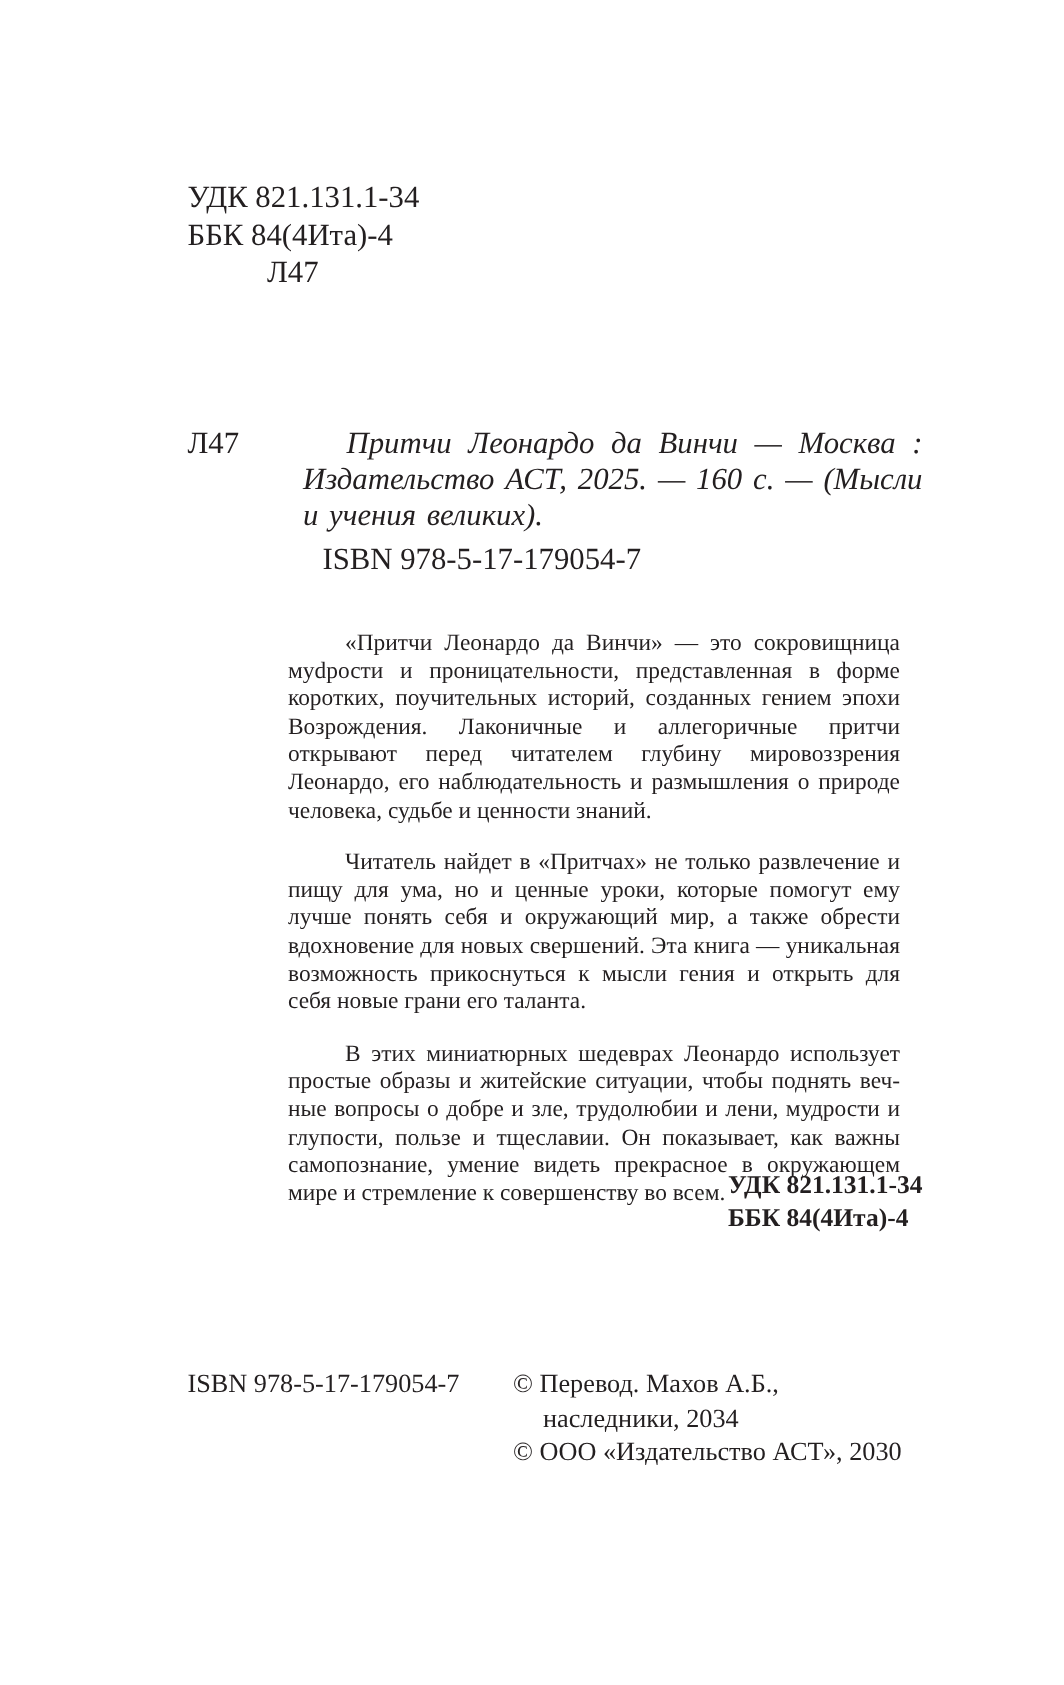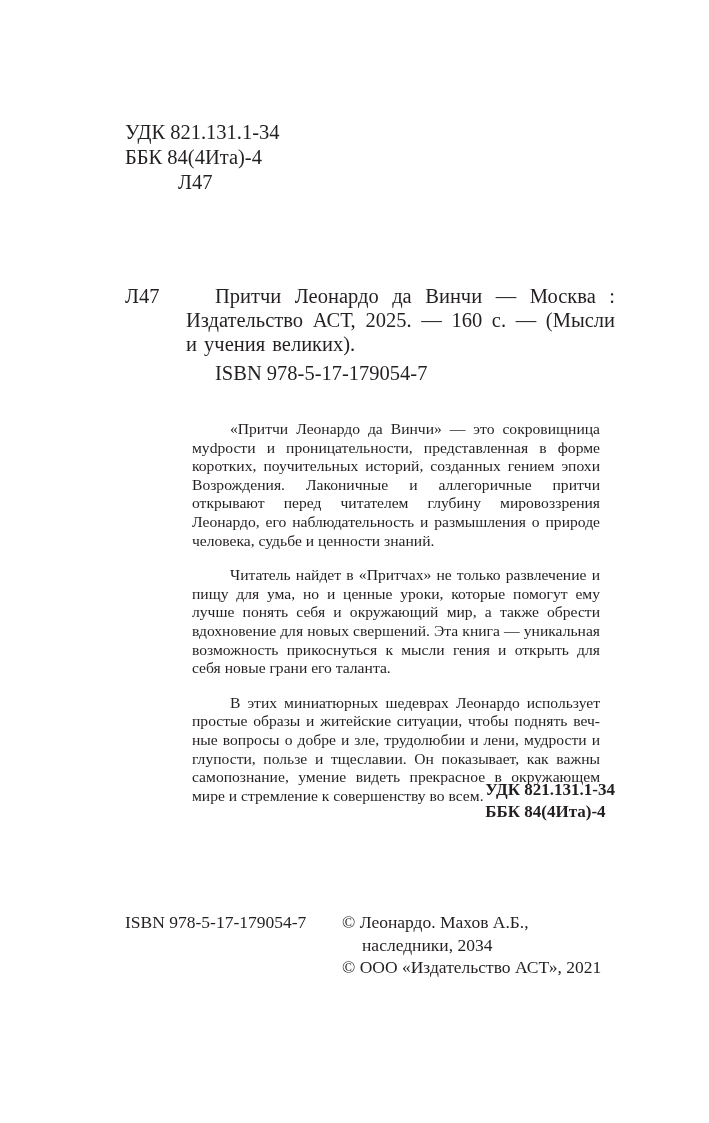--- a/index.html
+++ b/index.html
@@ -36,26 +36,27 @@
       font-family: "Liberation Serif", "DejaVu Serif", serif;
       font-size: 20.5px;
       line-height: 24px;
     }
     .biblio .author-mark {
       position: absolute;
       left: 0;
       top: 0;
     }
     .biblio .record {
-      margin-left: 61px;
+      margin-left: 77px;
       text-indent: 29px;
       text-align: justify;
       text-align-last: left;
       word-spacing: 2px;
       white-space: normal;
+      font-style: italic;
     }
     .biblio .isbn {
       margin-left: 90px;
       margin-top: 5px;
     }
 
     
     .annotation {
       left: 176px;
       top: 404px;
@@ -123,16 +124,16 @@
   <p>В этих миниатюрных шедеврах Леонардо использует простые образы и житейские ситуации, чтобы поднять веч­ные вопросы о добре и зле, трудолюбии и лени, мудрости и глупости, пользе и тщеславии. Он показывает, как важ­ны самопознание, умение видеть прекрасное в окружающем мире и стремление к совершенству во всем.</p>
 </div>
 
 <div class="abs class-bold">
   <span class="line">УДК 821.131.1-34</span>
   <span class="line">ББК 84(4Ита)-4</span>
 </div>
 
 <div class="abs footer-isbn">ISBN 978-5-17-179054-7</div>
 <div class="abs footer-copy">
-  <span class="line">© Леонардо. Махов А.Б.,</span>
+  <span class="line">© Перевод. Махов А.Б.,</span>
   <span class="line cont">наследники, 2034</span>
-  <span class="line">© ООО «Издательство АСТ», 2021</span>
+  <span class="line">© ООО «Издательство АСТ», 2030</span>
 </div>
 
 </body></html>

